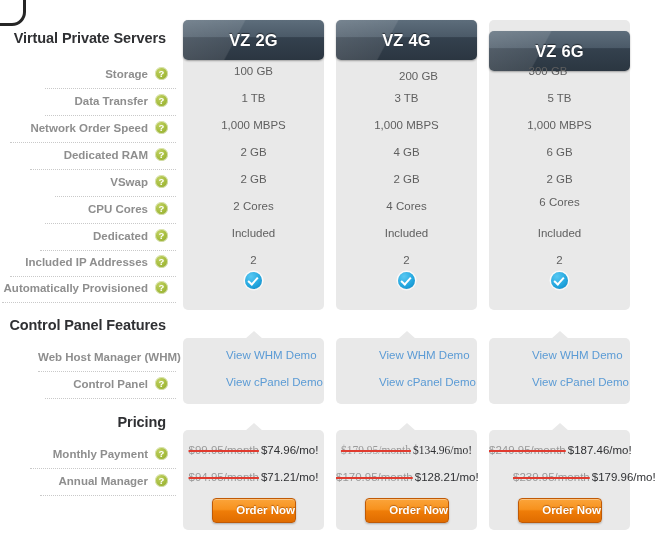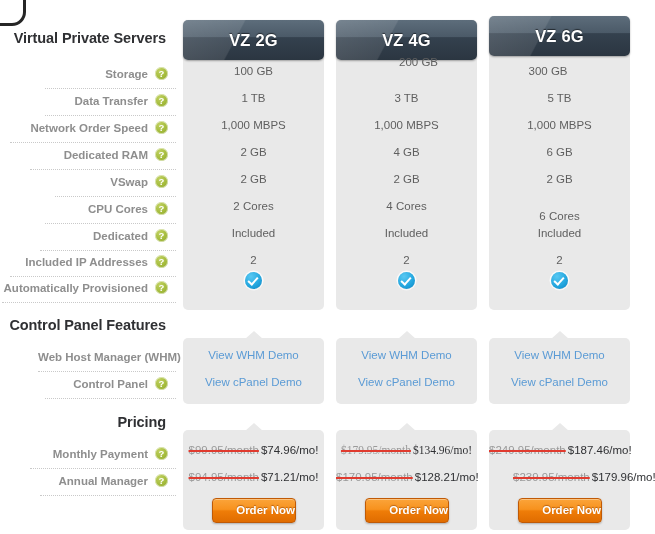--- a/index.html
+++ b/index.html
@@ -153,25 +153,25 @@
     top: 3px;
     width: 4px;
     height: 8px;
     border: solid #ffffff;
     border-width: 0 2px 2px 0;
     transform: rotate(42deg);
   }
 
   .demo-link {
     display: block;
-    text-align: center;
     font-size: 11.5px;
     color: #5b9bd5;
     text-decoration: none;
     cursor: pointer;
+    padding-left: 43px;
   }
 
   .price-line {
     text-align: center;
     font-size: 11.5px;
     white-space: nowrap;
   }
   .price-old {
     color: #9a9a9a;
     text-decoration: line-through;
@@ -313,21 +313,21 @@
 
   <div class="col" style="left:336px; top:0;">
 
     <div class="panel" style="top:20px; height:290px;"></div>
 
     <div class="plan-header" style="top:20px;">
       <span class="gloss"></span>
       <span class="ttl">VZ 4G</span>
     </div>
 
-    <div class="spec" style="position:absolute; top:56px; width:165px;">200 GB</div>
+    <div class="spec" style="position:absolute; top:70px; width:165px;">200 GB</div>
     <div class="spec" style="position:absolute; top:92px; width:141px;">3 TB</div>
     <div class="spec" style="position:absolute; top:119px; width:141px;">1,000 MBPS</div>
     <div class="spec" style="position:absolute; top:146px; width:141px;">4 GB</div>
     <div class="spec" style="position:absolute; top:173px; width:141px;">2 GB</div>
     <div class="spec" style="position:absolute; top:200px; width:141px;">4 Cores</div>
     <div class="spec" style="position:absolute; top:227px; width:141px;">Included</div>
     <div class="spec" style="position:absolute; top:254px; width:141px;">2</div>
     <div class="spec" style="position:absolute; top:272px; width:141px;">
       <span class="check"></span>
     </div>
@@ -347,31 +347,31 @@
     <div class="price-line" style="position:absolute; top:471px; width:141px;">
       <span class="price-old">$170.95/month</span><span class="price-new">$128.21/mo!</span>
     </div>
     <button class="order-btn" style="position:absolute; top:498px; left:29px;">Order Now</button>
   </div>
 
   <div class="col" style="left:489px; top:0;">
 
     <div class="panel" style="top:20px; height:290px;"></div>
 
-    <div class="plan-header" style="top:16px;">
+    <div class="plan-header" style="top:31px;">
       <span class="gloss"></span>
       <span class="ttl">VZ 6G</span>
     </div>
 
     <div class="spec" style="position:absolute; top:65px; width:118px;">300 GB</div>
     <div class="spec" style="position:absolute; top:92px; width:141px;">5 TB</div>
     <div class="spec" style="position:absolute; top:119px; width:141px;">1,000 MBPS</div>
     <div class="spec" style="position:absolute; top:146px; width:141px;">6 GB</div>
     <div class="spec" style="position:absolute; top:173px; width:141px;">2 GB</div>
-    <div class="spec" style="position:absolute; top:210px; width:141px;">6 Cores</div>
+    <div class="spec" style="position:absolute; top:196px; width:141px;">6 Cores</div>
     <div class="spec" style="position:absolute; top:227px; width:141px;">Included</div>
     <div class="spec" style="position:absolute; top:254px; width:141px;">2</div>
     <div class="spec" style="position:absolute; top:272px; width:141px;">
       <span class="check"></span>
     </div>
 
     <div class="panel" style="top:338px; height:66px;">
       <span class="notch"></span>
     </div>
     <a class="demo-link" style="position:absolute; top:349px; width:141px;">View WHM Demo</a>

